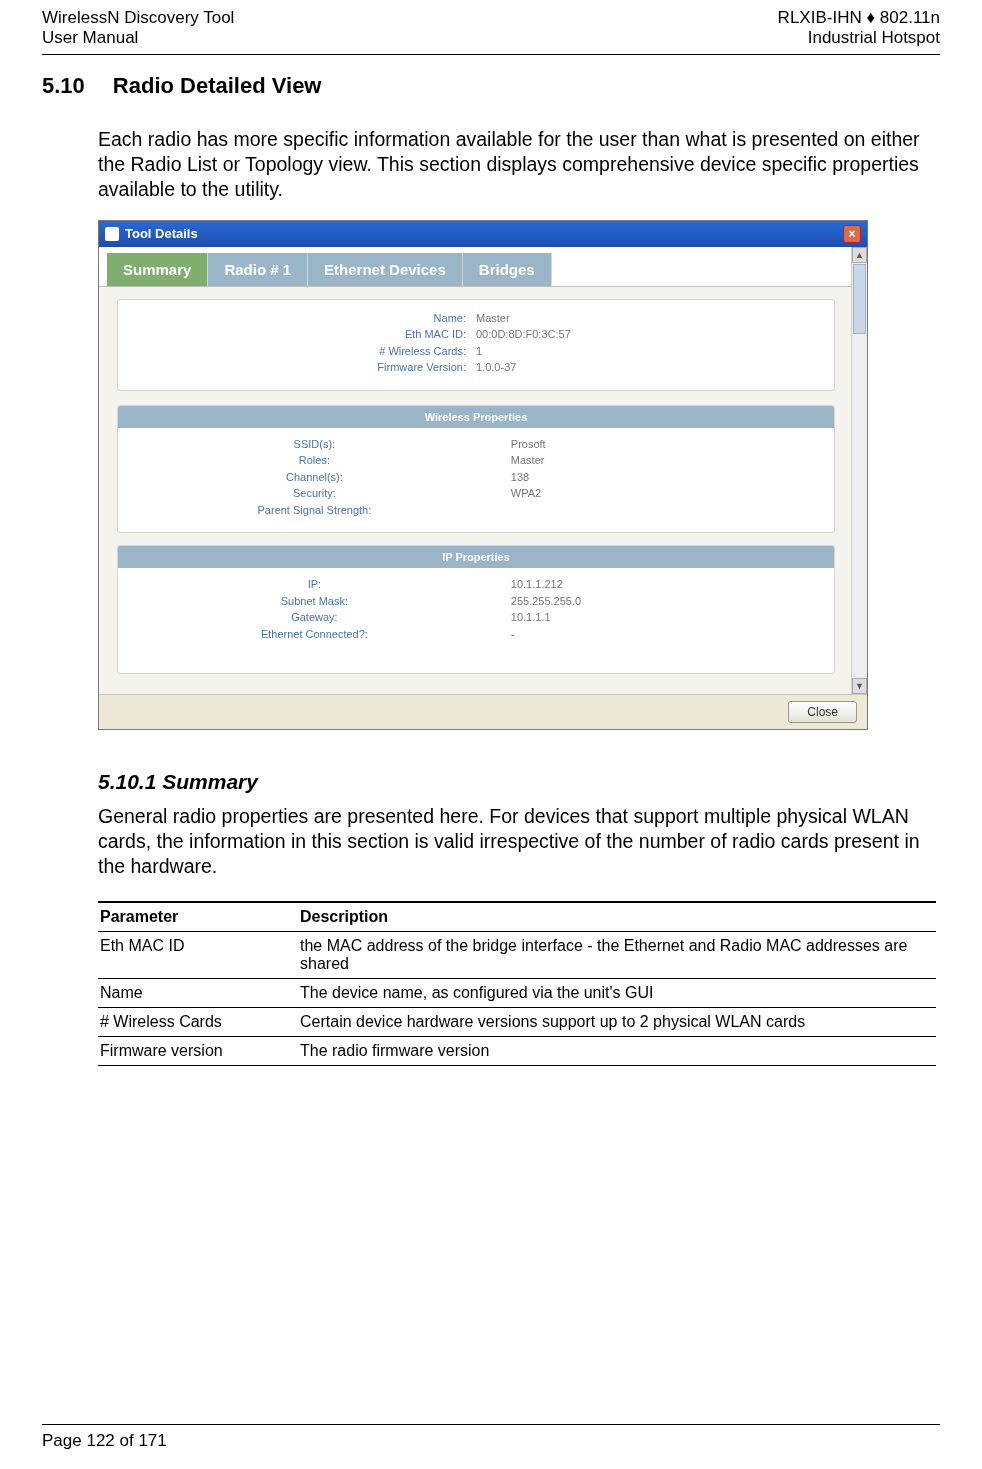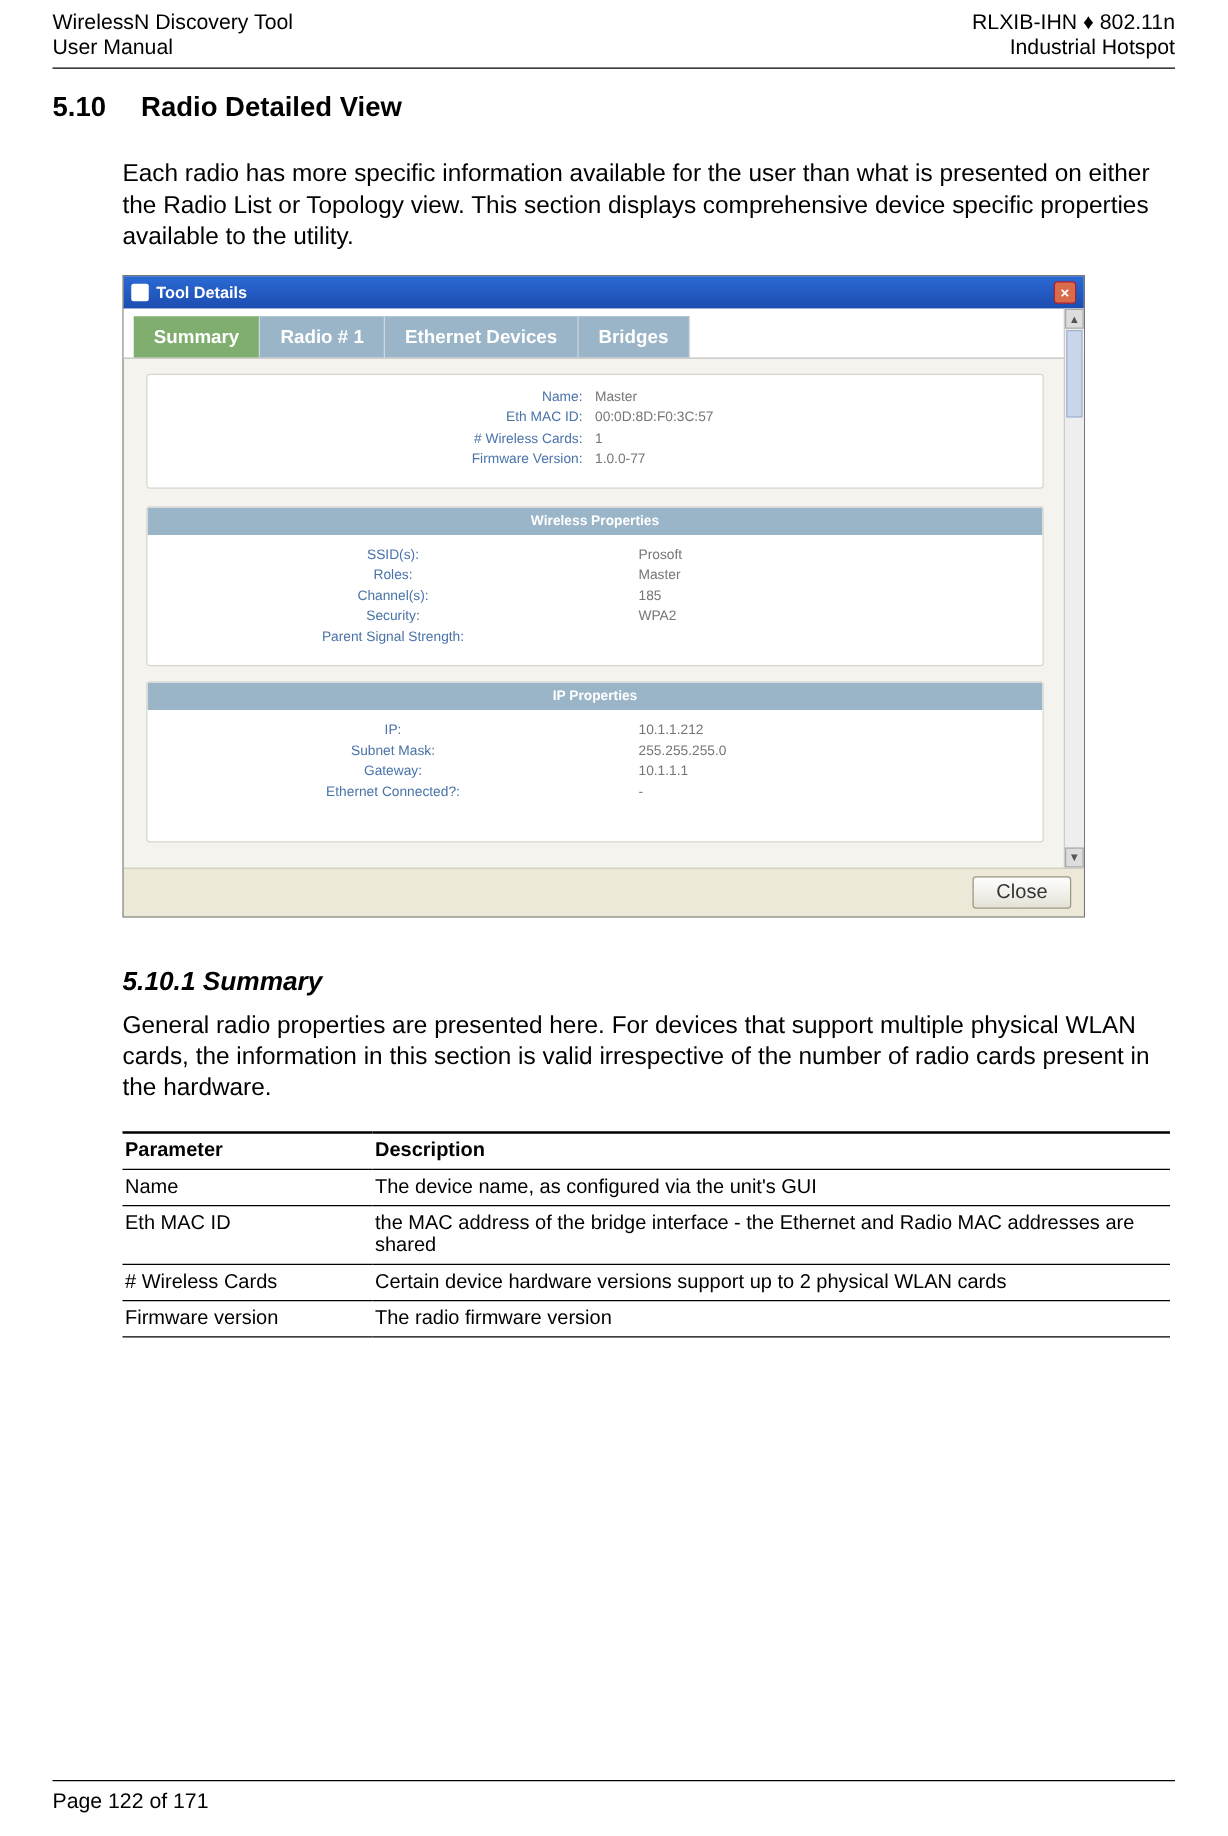--- a/index.html
+++ b/index.html
@@ -170,21 +170,21 @@
     background: #ece9d8;
     border-top: 1px solid #c9c7b8;
     padding: 6px 10px;
     text-align: right;
   }
   .win-btn {
     display: inline-block;
     background: linear-gradient(#fefefe,#e4e2d6);
     border: 1px solid #9b9884;
     border-radius: 3px;
-    font-size: 16px;
+    font-size: 12px;
     padding: 3px 18px;
     color: #333;
   }
 
   
   .param-table {
     margin-left: 56px;
     margin-top: 22px;
     width: 838px;
     border-collapse: collapse;
@@ -263,39 +263,39 @@
       <div class="info-row">
           <span class="info-label">Eth MAC ID:</span>
           <span class="info-val">00:0D:8D:F0:3C:57</span>
         </div>
       <div class="info-row">
           <span class="info-label"># Wireless Cards:</span>
           <span class="info-val">1</span>
         </div>
       <div class="info-row">
           <span class="info-label">Firmware Version:</span>
-          <span class="info-val">1.0.0-77</span>
+          <span class="info-val">1.0.0-37</span>
         </div>
     </div>
 
     <div class="split-panels">
       <div class="panel">
         <div class="panel-head">Wireless Properties</div>
         <div class="panel-body">
           <div class="info-row">
               <span class="info-label">SSID(s):</span>
               <span class="info-val">Prosoft</span>
             </div>
           <div class="info-row">
               <span class="info-label">Roles:</span>
               <span class="info-val">Master</span>
             </div>
           <div class="info-row">
               <span class="info-label">Channel(s):</span>
-              <span class="info-val">185</span>
+              <span class="info-val">138</span>
             </div>
           <div class="info-row">
               <span class="info-label">Security:</span>
               <span class="info-val">WPA2</span>
             </div>
           <div class="info-row">
               <span class="info-label">Parent Signal Strength:</span>
               <span class="info-val"></span>
             </div>
         </div>
@@ -345,26 +345,26 @@
 
 <table class="param-table">
   <thead>
     <tr>
       <th class="col1">Parameter</th>
       <th>Description</th>
     </tr>
   </thead>
   <tbody>
     <tr>
+      <td>Eth MAC ID</td>
+      <td>the MAC address of the bridge interface - the Ethernet and Radio MAC addresses are shared</td>
+    </tr>
+    <tr>
       <td>Name</td>
       <td>The device name, as configured via the unit's GUI</td>
-    </tr>
-    <tr>
-      <td>Eth MAC ID</td>
-      <td>the MAC address of the bridge interface - the Ethernet and Radio MAC addresses are shared</td>
     </tr>
     <tr>
       <td># Wireless Cards</td>
       <td>Certain device hardware versions support up to 2 physical WLAN cards</td>
     </tr>
     <tr>
       <td>Firmware version</td>
       <td>The radio firmware version</td>
     </tr>
   </tbody>

